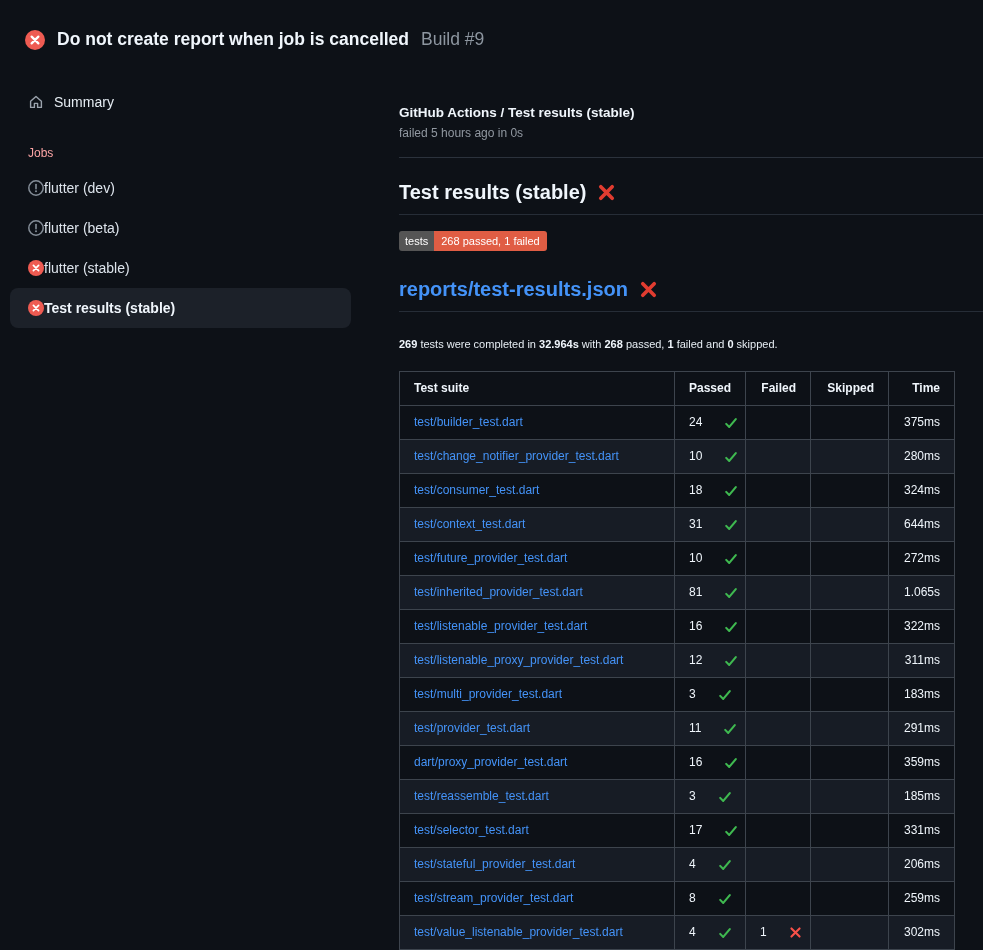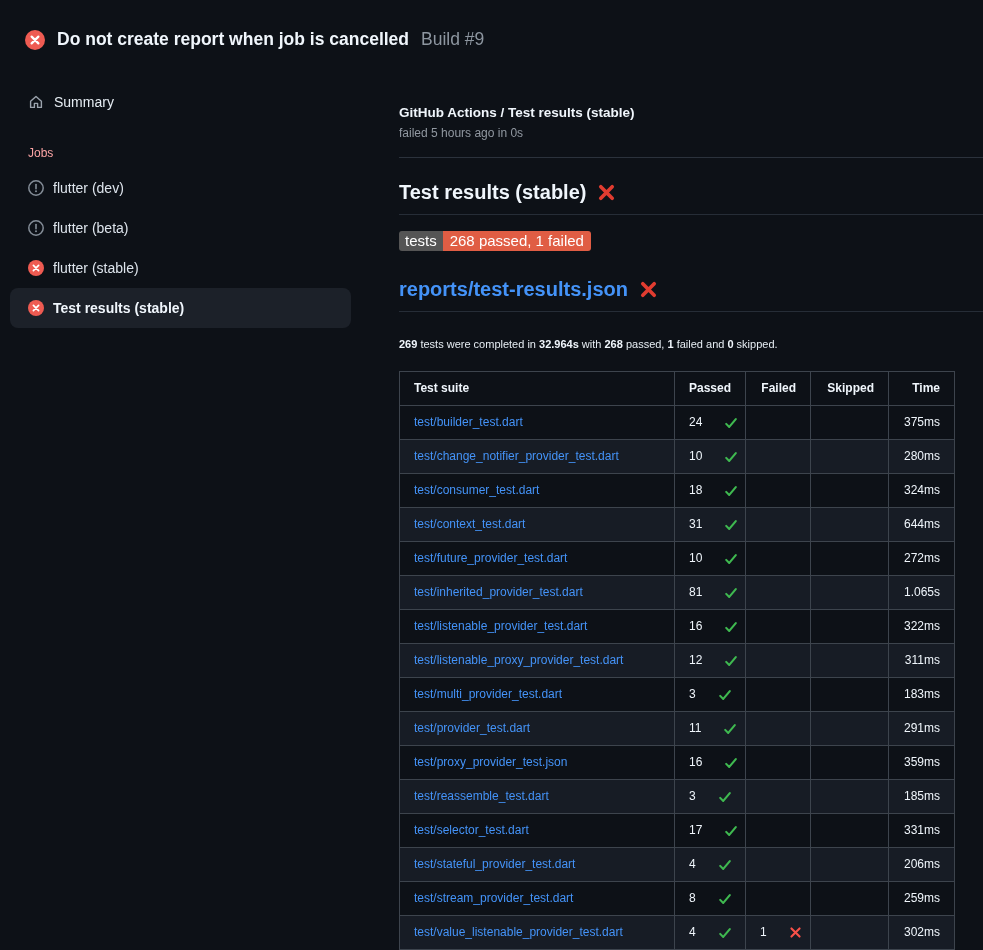--- a/index.html
+++ b/index.html
@@ -26,21 +26,21 @@
   .main    { flex:1; min-width:0; padding:44px 0 0 0; }
 
   
   .summary-item {
     display:flex; align-items:center; gap:10px;
     padding:8px 12px 8px 18px; border-radius:8px; width:341px;
     font-size:14px; color:#e6edf3; cursor:pointer;
   }
   .jobs-label { margin:28px 0 8px 18px; font-size:12px; color:#fca5a5; }
   .job-item {
-    display:flex; align-items:center; gap:9px;
+    display:flex; align-items:center; 
     height:40px; padding:0 12px 0 18px; width:341px;
     border-radius:8px; font-size:14px; color:#dde4ec; cursor:pointer;
   }
   .job-item.selected { background:#1c2129; color:#f0f6fc; font-weight:700; }
   .job-item .lbl, .summary-item .lbl { line-height:16px; }
 
   
   .breadcrumb { font-size:13.5px; font-weight:700; color:#f0f6fc; line-height:18px; }
   .status-line { margin-top:4px; font-size:12px; color:#9198a1; }
   .top-divider { margin-top:17px; border-top:1px solid #2b323c; }
@@ -50,21 +50,21 @@
     border-bottom:1px solid #262d37;
     display:flex; align-items:center; gap:11px;
     font-size:20px; font-weight:600; color:#f0f6fc; line-height:24px;
   }
   .section-head.report { margin-top:26px; color:#4493f8; }
   .section-head.report .head-text { cursor:pointer; }
 
   .badge-row { margin-top:16px; }
   .badge {
     display:inline-flex; height:20px; border-radius:3px; overflow:hidden;
-    font-size:15px; color:#ffffff; line-height:20px;
+    font-size:11px; color:#ffffff; line-height:20px;
   }
   .badge .badge-label { background:#555555; padding:0 6px; }
   .badge .badge-value { background:#e05d44; padding:0 7px; }
 
   .summary-line { margin-top:22px; font-size:11px; color:#e6edf3; line-height:20px; }
   .summary-line b { color:#f0f6fc; }
 
   
   table.results {
     margin-top:17px; border-collapse:collapse; table-layout:fixed;
@@ -336,21 +336,21 @@
                   <svg width="14" height="14" viewBox="0 0 16 16">
                     <path d="M2.5 9 L6 12.5 L13.5 3.5" fill="none" stroke="#3fb950" stroke-width="2.4" stroke-linecap="round" stroke-linejoin="round"></path>
                   </svg>
                 </span>
               </span></td>
             <td class="num"></td>
             <td class="num"></td>
             <td class="num">291ms</td>
           </tr>
           <tr>
-            <td class="suite"><a>test/proxy_provider_test.json</a></td>
+            <td class="suite"><a>dart/proxy_provider_test.dart</a></td>
             <td class="num"><span class="cellwrap">
                 <span>16</span>
                 <span class="icon">
                   <svg width="14" height="14" viewBox="0 0 16 16">
                     <path d="M2.5 9 L6 12.5 L13.5 3.5" fill="none" stroke="#3fb950" stroke-width="2.4" stroke-linecap="round" stroke-linejoin="round"></path>
                   </svg>
                 </span>
               </span></td>
             <td class="num"></td>
             <td class="num"></td>

